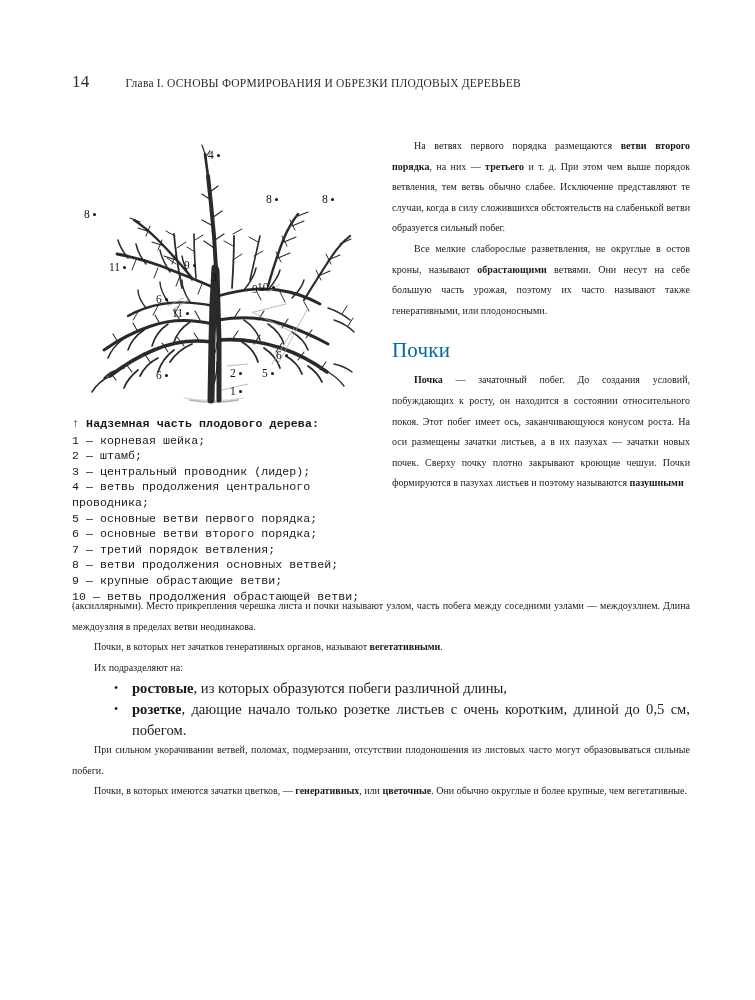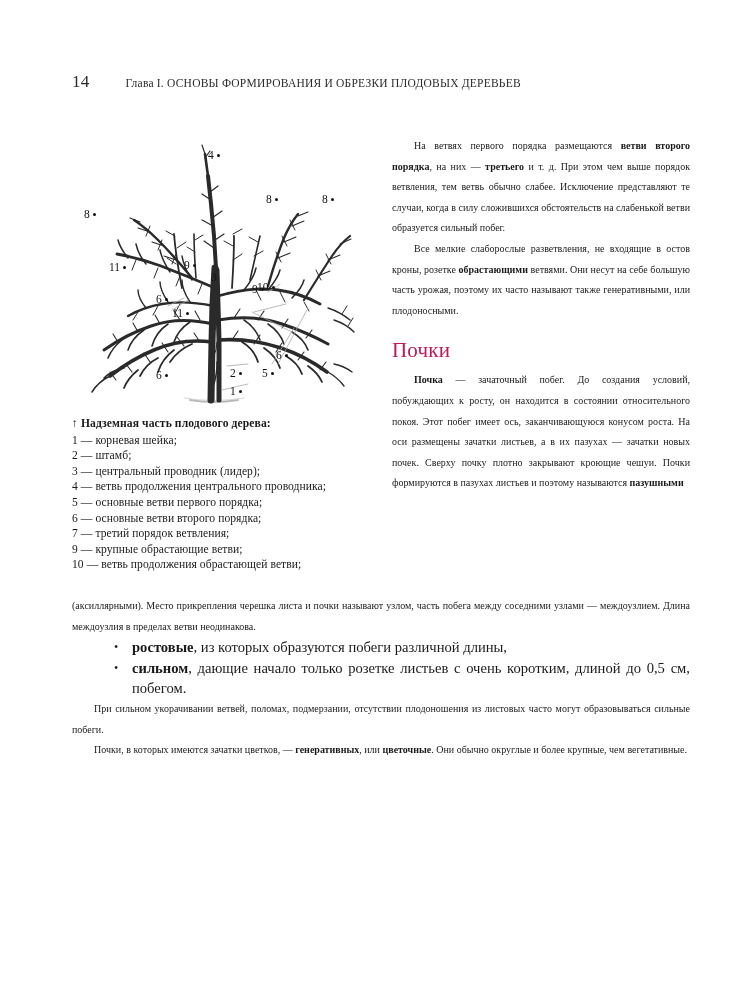--- a/index.html
+++ b/index.html
@@ -80,21 +80,21 @@
     height: 3px;
     background: #111;
     border-radius: 50%;
     vertical-align: 2px;
     margin-left: 3px;
   }
 
   
   .legend {
     margin-top: 10px;
-    font-family: Liberation Serif, serif;
+    font-family: Liberation Mono, monospace;
     font-size: 11.6px;
     line-height: 15.6px;
     color: #1a1a1a;
   }
   .legend-title {
     font-weight: bold;
     letter-spacing: 0.1px;
     margin-bottom: 1px;
   }
   .legend-item { letter-spacing: 0.05px; }
@@ -110,21 +110,21 @@
   }
   .para + .para { margin-top: 0; }
   .indent { text-indent: 22px; }
   b, strong { font-weight: bold; }
 
   h2.section {
     font-size: 21px;
     font-weight: normal;
     margin: 17px 0 7px 0;
     letter-spacing: 0.2px;
-    color: #be185d;
+    color: #0369a1;
   }
 
   
   .fullwidth {
     position: absolute;
     left: 72px;
     top: 596px;
     width: 618px;
   }
   .bullets {
@@ -269,44 +269,47 @@
 
       <div class="legend">
         <div class="legend-title">↑ Надземная часть плодового дерева:</div>
         <div class="legend-item">1 — корневая шейка;</div>
         <div class="legend-item">2 — штамб;</div>
         <div class="legend-item">3 — центральный проводник (лидер);</div>
         <div class="legend-item">4 — ветвь продолжения центрального проводника;</div>
         <div class="legend-item">5 — основные ветви первого порядка;</div>
         <div class="legend-item">6 — основные ветви второго порядка;</div>
         <div class="legend-item">7 — третий порядок ветвления;</div>
+        <div class="legend-item">8 — ветви продолжения основных ветвей;</div>
         <div class="legend-item">9 — крупные обрастающие ветви;</div>
         <div class="legend-item">10 — ветвь продолжения обрастающей ветви;</div>
       </div>
     </div>
 
     <div class="col-right">
       <p class="para indent"><span>На ветвях первого порядка размещаются </span><b>ветви второго порядка</b><span>, на них — </span><b>третьего</b><span> и т. д. При этом чем выше порядок ветвления, тем ветвь обычно слабее. Исключение представляют те случаи, когда в силу сложившихся обстоятельств на слабенькой ветви образуется сильный побег.</span></p>
 
-      <p class="para indent"><span>Все мелкие слаборослые разветвления, не входящие в остов кроны, розетке </span><b>обрастающими</b><span> ветвями. Они несут на себе большую часть урожая, поэтому их часто называют также генеративными, или плодоносными.</span></p>
+      <p class="para indent"><span>Все мелкие слаборослые разветвления, не округлые в остов кроны, называют </span><b>обрастающими</b><span> ветвями. Они несут на себе большую часть урожая, поэтому их часто называют также генеративными, или плодоносными.</span></p>
 
       <h2 class="section">Почки</h2>
 
       <p class="para indent"><b>Почка</b><span> — зачаточный побег. До создания условий, побуждающих к росту, он находится в состоянии относительного покоя. Этот побег имеет ось, заканчивающуюся конусом роста. На оси размещены зачатки листьев, а в их пазухах — зачатки новых почек. Сверху почку плотно закрывают кроющие чешуи. Почки формируются в пазухах листьев и поэтому называются </span><b>пазушными</b></p>
     </div>
   </div>
 
   <div class="fullwidth">
     <p class="para">(аксиллярными). Место прикрепления черешка листа и почки называют узлом, часть побега между соседними узлами — междоузлием. Длина междоузлия в пределах ветви неодинакова.</p>
 
-
+    <p class="para indent"><span>Почки, в которых нет зачатков генеративных органов, называют </span><b>вегетативными</b><span>.</span></p>
+
+    <p class="para indent">Их подразделяют на:</p>
 
     <ul class="bullets">
       <li><span class="bullet-mark">•</span><b>ростовые</b><span>, из которых образуются побеги различной длины,</span></li>
-      <li><span class="bullet-mark">•</span><b>сильном</b><span>, дающие начало только розетке листьев с очень коротким, длиной до 0,5 см, побегом.</span></li>
+      <li><span class="bullet-mark">•</span><b>розетке</b><span>, дающие начало только розетке листьев с очень коротким, длиной до 0,5 см, побегом.</span></li>
     </ul>
 
     <p class="para indent">При сильном укорачивании ветвей, поломах, подмерзании, отсутствии плодоношения из листовых часто могут образовываться сильные побеги.</p>
 
     <p class="para indent"><span>Почки, в которых имеются зачатки цветков, — </span><b>генеративных</b><span>, или </span><b>цветочные</b><span>. Они обычно округлые и более крупные, чем вегетативные.</span></p>
   </div>
 
 </div>
 
 </body></html>

